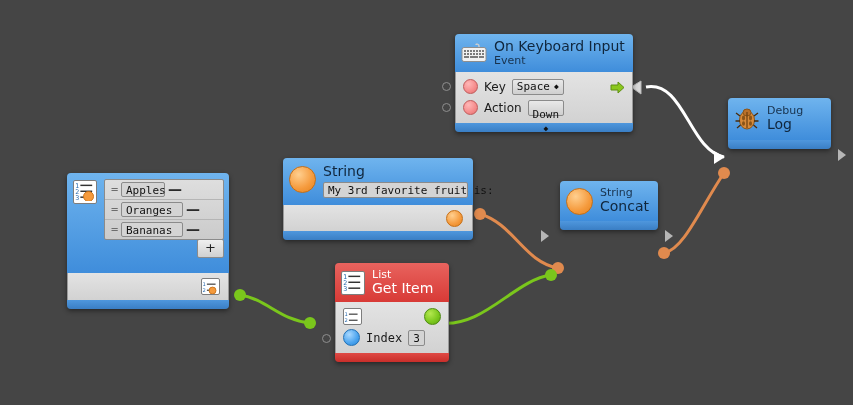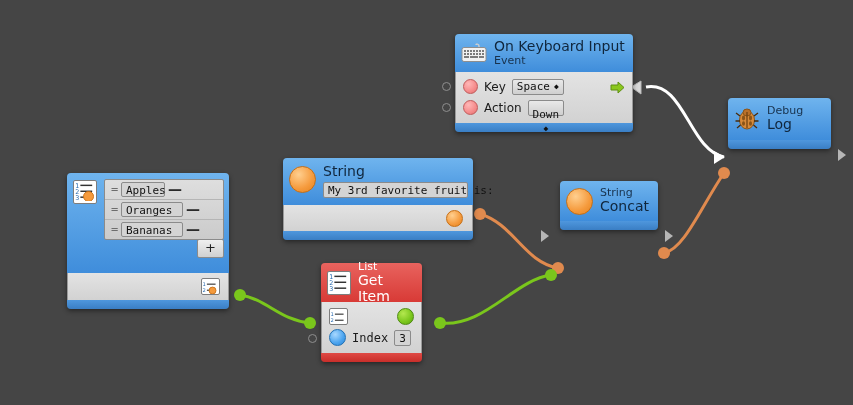--- a/index.html
+++ b/index.html
@@ -238,21 +238,21 @@
           <text x="0.5" y="13" font-size="6" fill="#2b6cb0" font-family="DejaVu Sans, sans-serif">2</text>
           <rect x="5.5" y="3" width="10" height="1.3" fill="#333"></rect>
           <rect x="5.5" y="10" width="10" height="1.3" fill="#333"></rect>
           <circle cx="12" cy="11" r="4" fill="#f59a3c" stroke="#c76f15"></circle>
         </svg>
       </span>
     </div>
     <div class="foot"></div>
   </div>
 
-  <div class="node red" style="left:297px;top:263px;width:101px;">
+  <div class="node red" style="left:311px;top:263px;width:114px;">
     <div class="hdr" style="height:39px;">
       <span class="iconbox">
         <svg viewBox="0 0 22 22" width="20" height="20">
           <text x="1.5" y="7.5" font-size="7" fill="#2b6cb0" font-family="DejaVu Sans, sans-serif">1</text>
           <text x="1.5" y="14" font-size="7" fill="#2b6cb0" font-family="DejaVu Sans, sans-serif">2</text>
           <text x="1.5" y="20.5" font-size="7" fill="#2b6cb0" font-family="DejaVu Sans, sans-serif">3</text>
           <rect x="7" y="4" width="13" height="1.6" fill="#333"></rect>
           <rect x="7" y="10.5" width="13" height="1.6" fill="#333"></rect>
           <rect x="7" y="17" width="13" height="1.6" fill="#333"></rect>
         </svg>

